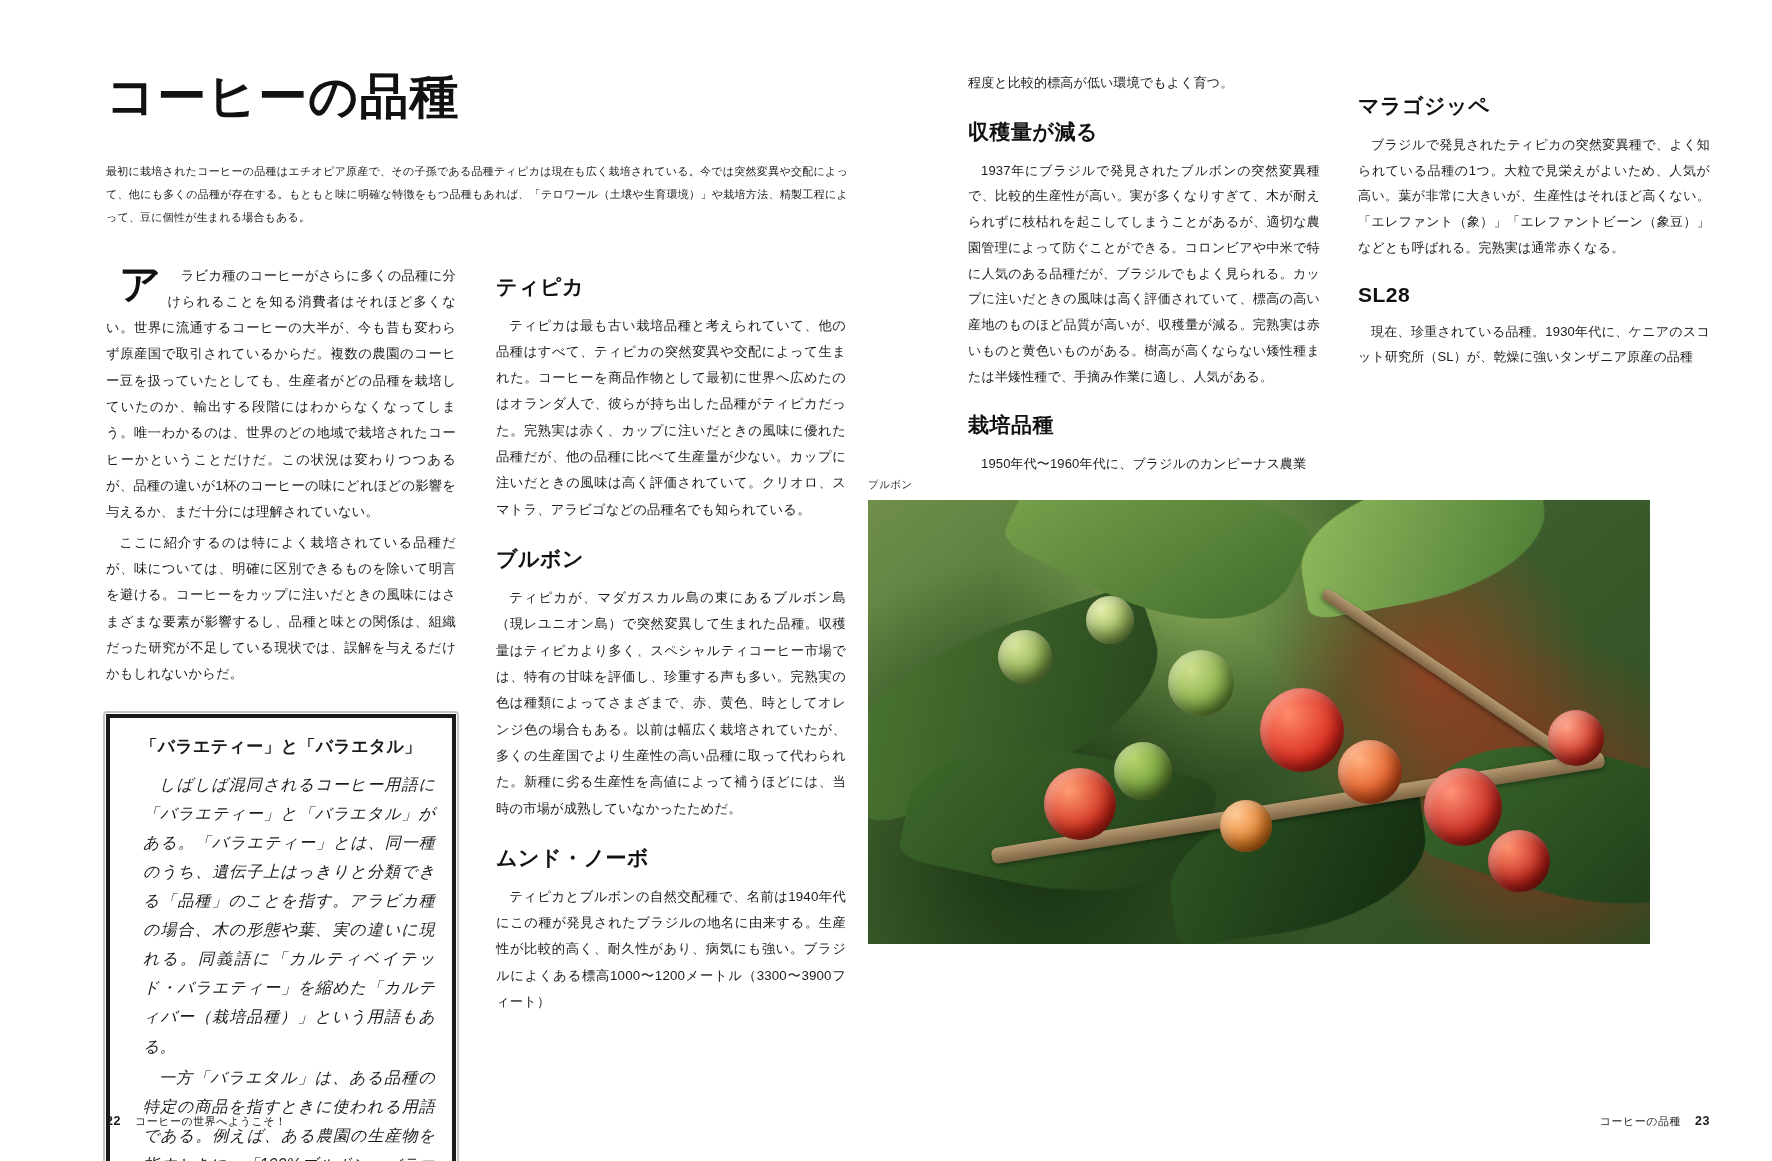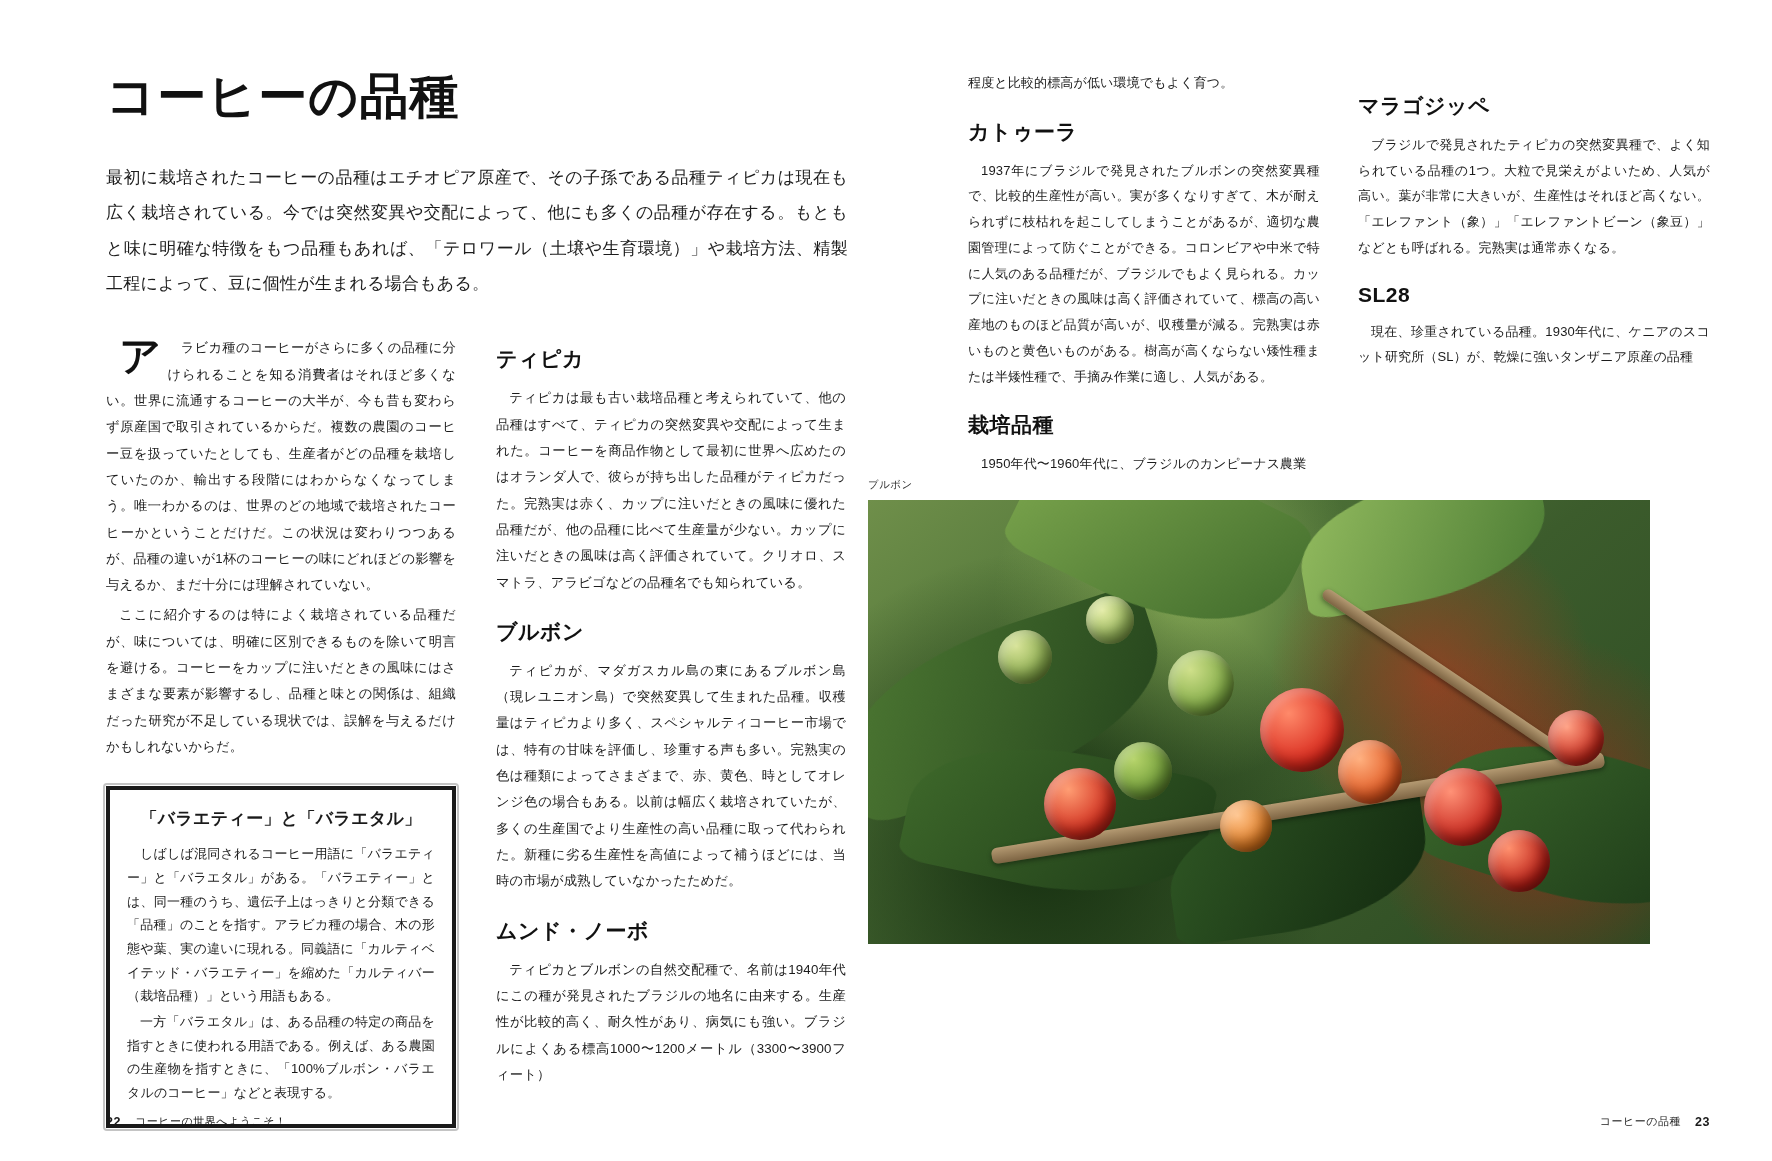--- a/index.html
+++ b/index.html
@@ -39,21 +39,21 @@
   .chapter-title {
     font-size: 49px;
     font-weight: bold;
     letter-spacing: 1px;
     line-height: 1.1;
     margin: 0 0 36px 0;
     color: #111;
   }
 
   .intro {
-    font-size: 17px;
+    font-size: 11px;
     line-height: 2.08;
     letter-spacing: 0.2px;
     margin: 0 0 34px 0;
     text-align: justify;
     color: #1b1b1b;
   }
 
   
   .cols {
     display: flex;
@@ -114,25 +114,26 @@
     pointer-events: none;
   }
   .sidebox h3 {
     font-size: 17px;
     font-weight: bold;
     text-align: center;
     margin: 2px 0 12px 0;
     letter-spacing: 0.3px;
   }
   .sidebox p {
-    font-size: 13px;
+    font-size: 16px;
     line-height: 1.82;
-    margin: 0 0 2px 0;
+    margin: 0 0 2px 16px;
     text-indent: 1em;
     text-align: justify;
+    font-style: italic;
   }
 
   
   .rcols {
     display: flex;
     gap: 38px;
   }
   .rcol {
     width: 352px;
   }
@@ -190,21 +191,21 @@
     box-shadow: 0 2px 5px rgba(0,0,0,0.4);
   }
 
   
   .footer {
     position: absolute;
     bottom: 32px;
     font-size: 11px;
     letter-spacing: 0.5px;
     display: flex;
-    align-items: center;
+    align-items: flex-start;
     gap: 14px;
     color: #1a1a1a;
   }
   .footer-left { left: 62px; }
   .footer-right { right: 62px; }
   .folio {
     font-weight: bold;
     font-size: 12.5px;
   }
   .runhead { font-size: 11px; }
@@ -252,21 +253,21 @@
     </div>
   </div>
 
   <div class="page page-right">
 
     <div class="rcols">
 
       <div class="rcol">
         <p class="noindent">程度と比較的標高が低い環境でもよく育つ。</p>
 
-        <h2 class="sec">カトゥーラ</h2>
+        <h2 class="sec">収穫量が減る</h2>
         <p>1937年にブラジルで発見されたブルボンの突然変異種で、比較的生産性が高い。実が多くなりすぎて、木が耐えられずに枝枯れを起こしてしまうことがあるが、適切な農園管理によって防ぐことができる。コロンビアや中米で特に人気のある品種だが、ブラジルでもよく見られる。カップに注いだときの風味は高く評価されていて、標高の高い産地のものほど品質が高いが、収穫量が減る。完熟実は赤いものと黄色いものがある。樹高が高くならない矮性種または半矮性種で、手摘み作業に適し、人気がある。</p>
 
         <h2 class="sec">栽培品種</h2>
         <p>1950年代〜1960年代に、ブラジルのカンピーナス農業</p>
       </div>
 
       <div class="rcol">
 
         <h2 class="sec">マラゴジッペ</h2>
         <p>ブラジルで発見されたティピカの突然変異種で、よく知られている品種の1つ。大粒で見栄えがよいため、人気が高い。葉が非常に大きいが、生産性はそれほど高くない。「エレファント（象）」「エレファントビーン（象豆）」などとも呼ばれる。完熟実は通常赤くなる。</p>

